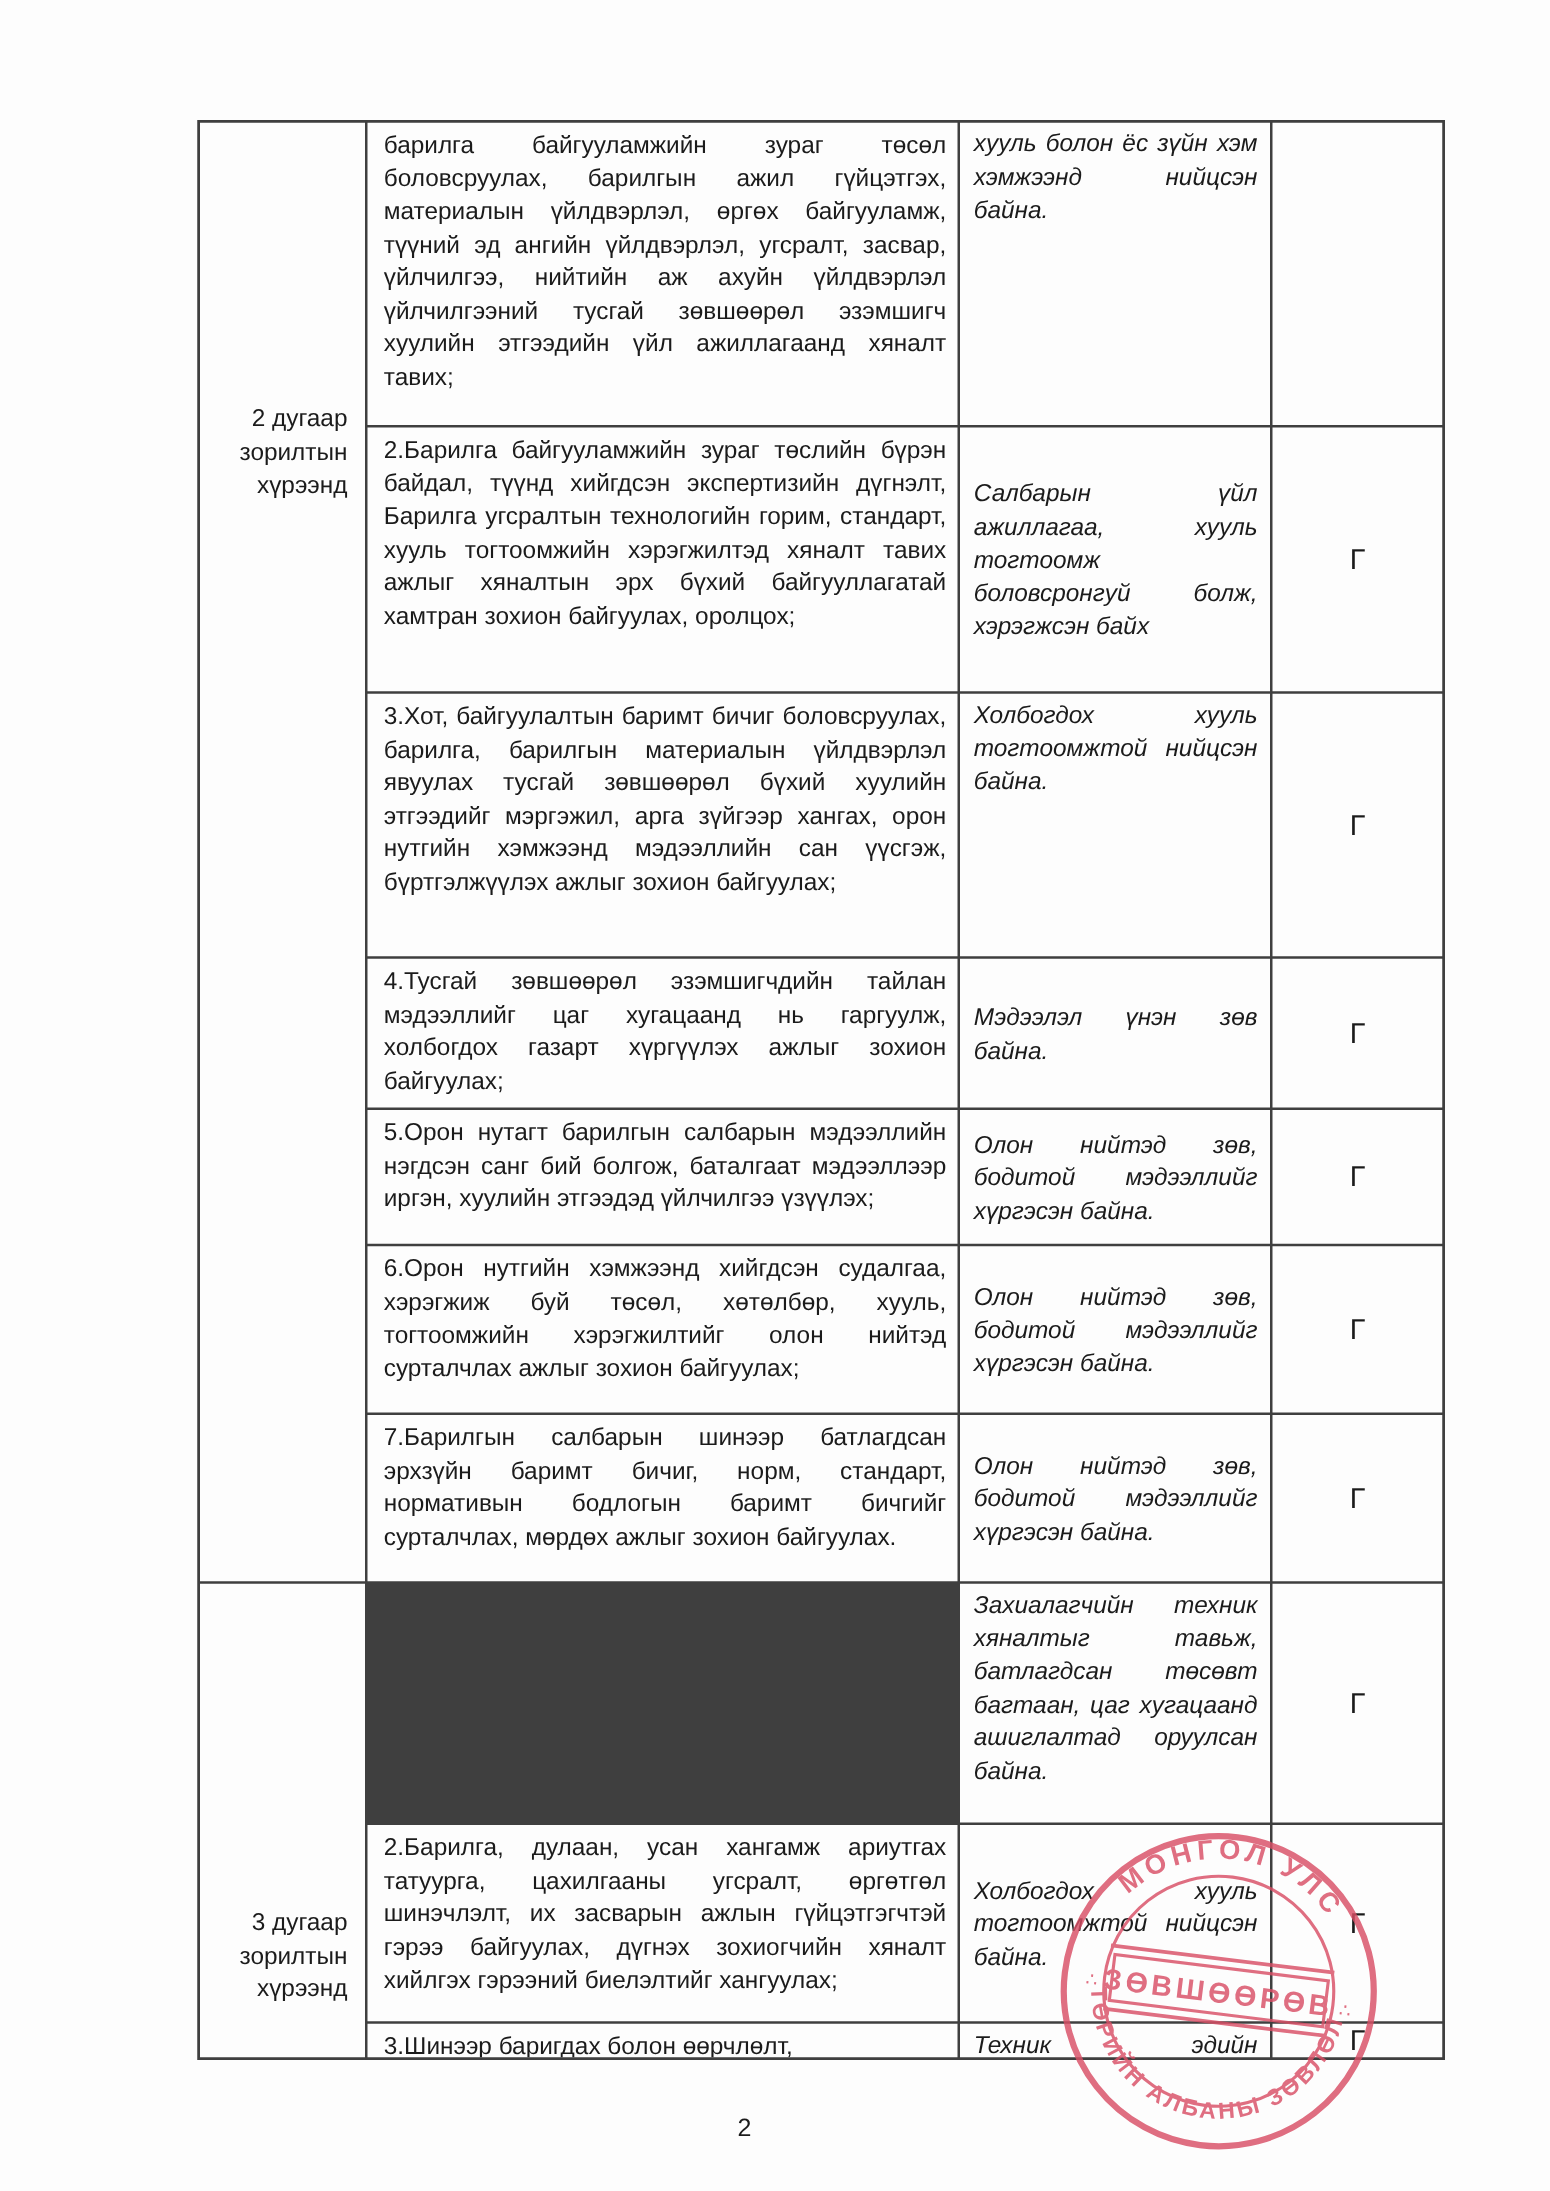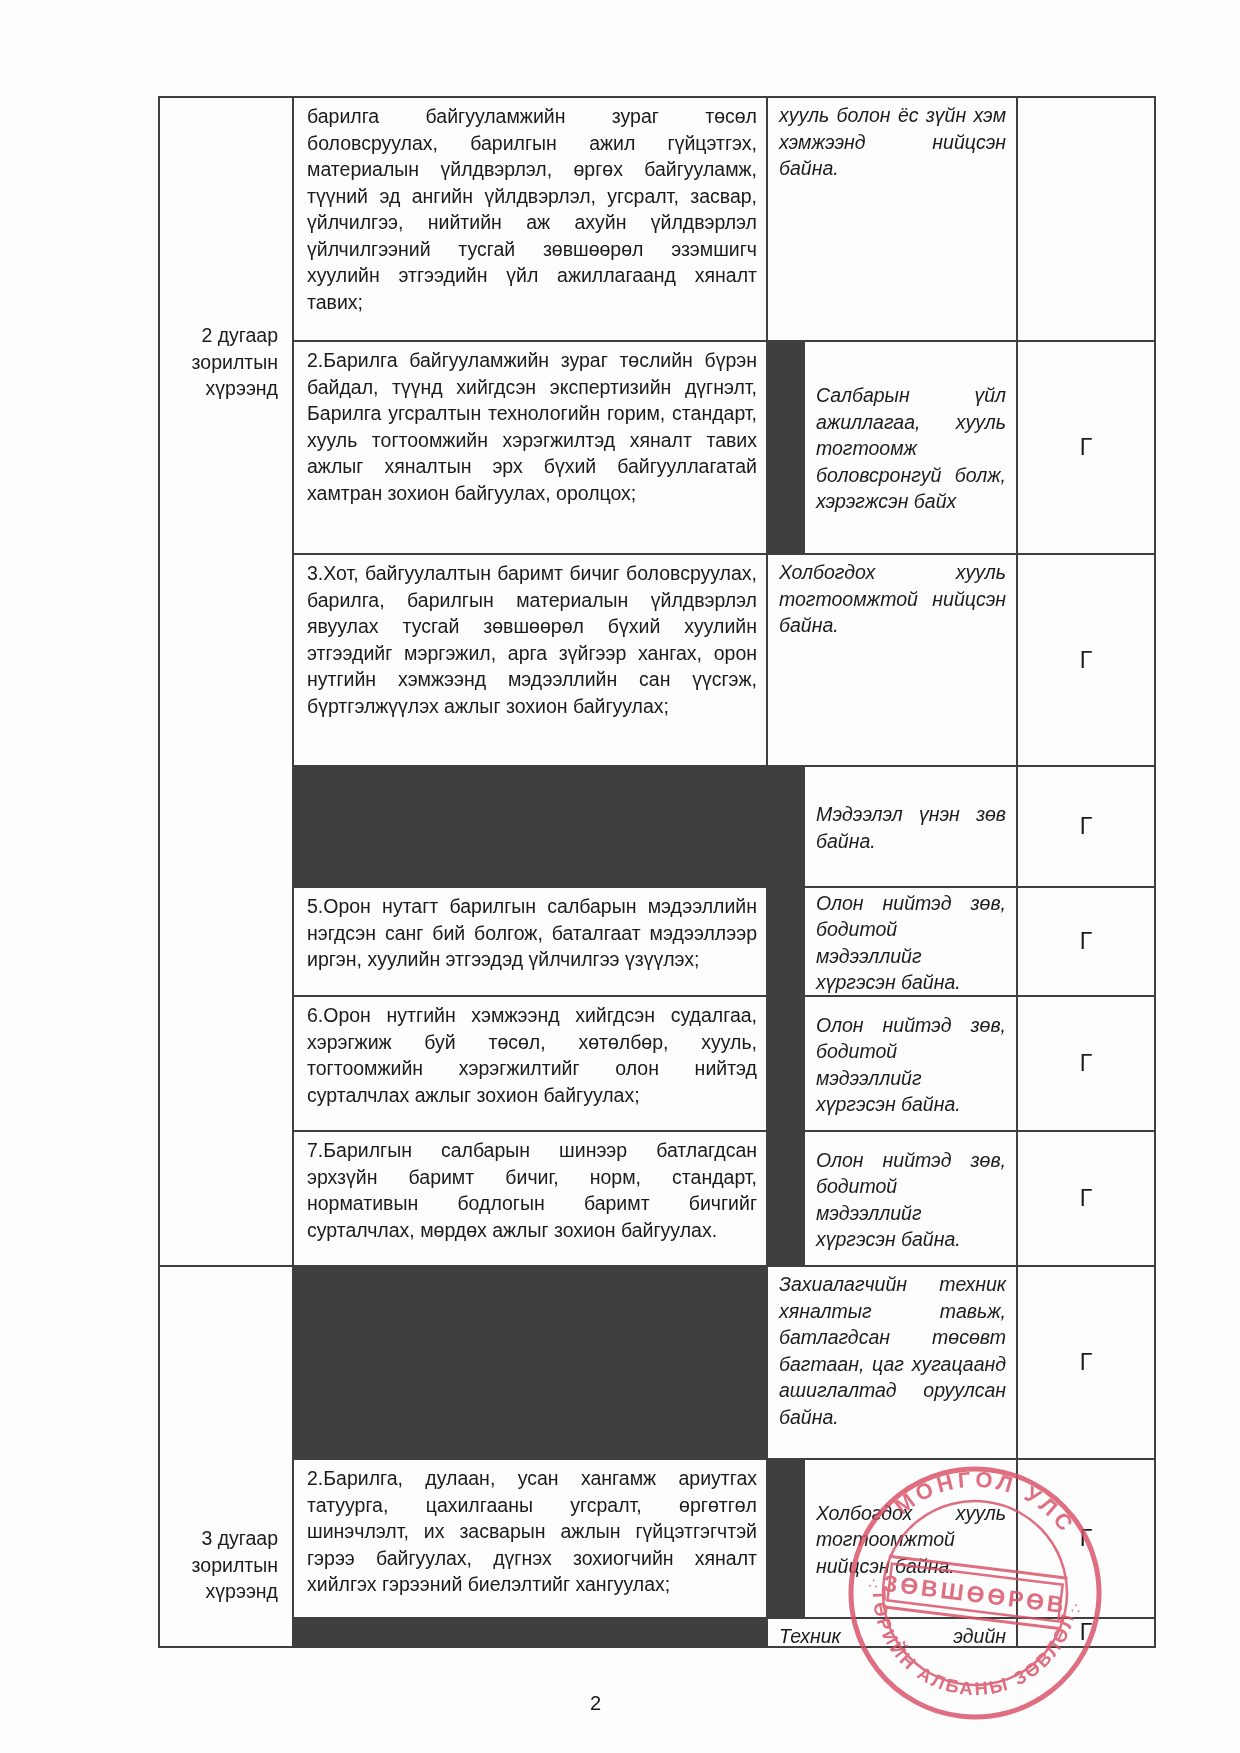--- a/index.html
+++ b/index.html
@@ -45,21 +45,21 @@
     text-justify:inter-word;
   }
   .criteria{
     grid-column:3;
     padding:4px 10px 2px 11px;
     text-align:justify;
     text-justify:inter-word;
     display:flex;flex-direction:column;font-style:italic;
   }
   .v-top{justify-content:flex-start;}
-  .v-center{justify-content:center;margin-left:37px;}
+  .v-center{justify-content:center;}
   .grade{
     grid-column:4;
     display:flex;align-items:center;justify-content:center;
     font-size:23px;
   }
   .last-just{text-align-last:justify;}
   .page-number{
     position:absolute;
     left:590px;top:1692px;
     font-size:20px;
@@ -101,20 +101,21 @@
         <span>Салбарын үйл ажиллагаа, хууль тогтоомж боловсронгуй болж, хэрэгжсэн байх</span>
       </div>
     <div class="cell grade" style="grid-row:2">Г</div>
 
     <div class="cell activity" style="grid-row:3">3.Хот, байгуулалтын баримт бичиг боловсруулах, барилга, барилгын материалын үйлдвэрлэл явуулах тусгай зөвшөөрөл бүхий хуулийн этгээдийг мэргэжил, арга зүйгээр хангах, орон нутгийн хэмжээнд мэдээллийн сан үүсгэж, бүртгэлжүүлэх ажлыг зохион байгуулах;</div>
     <div class="cell criteria v-top" style="grid-row:3">
         <span>Холбогдох хууль тогтоомжтой нийцсэн байна.</span>
       </div>
     <div class="cell grade" style="grid-row:3">Г</div>
 
+    <div class="cell activity" style="grid-row:4">4.Тусгай зөвшөөрөл эзэмшигчдийн тайлан мэдээллийг цаг хугацаанд нь гаргуулж, холбогдох газарт хүргүүлэх ажлыг зохион байгуулах;</div>
     <div class="cell criteria v-center" style="grid-row:4">
         <span>Мэдээлэл үнэн зөв байна.</span>
       </div>
     <div class="cell grade" style="grid-row:4">Г</div>
 
     <div class="cell activity" style="grid-row:5">5.Орон нутагт барилгын салбарын мэдээллийн нэгдсэн санг бий болгож, баталгаат мэдээллээр иргэн, хуулийн этгээдэд үйлчилгээ үзүүлэх;</div>
     <div class="cell criteria v-center" style="grid-row:5">
         <span>Олон нийтэд зөв, бодитой мэдээллийг хүргэсэн байна.</span>
       </div>
     <div class="cell grade" style="grid-row:5">Г</div>
@@ -135,20 +136,21 @@
         <span>Захиалагчийн техник хяналтыг тавьж, батлагдсан төсөвт багтаан, цаг хугацаанд ашиглалтад оруулсан байна.</span>
       </div>
     <div class="cell grade" style="grid-row:8">Г</div>
 
     <div class="cell activity" style="grid-row:9">2.Барилга, дулаан, усан хангамж ариутгах татуурга, цахилгааны угсралт, өргөтгөл шинэчлэлт, их засварын ажлын гүйцэтгэгчтэй гэрээ байгуулах, дүгнэх зохиогчийн хяналт хийлгэх гэрээний биелэлтийг хангуулах;</div>
     <div class="cell criteria v-center" style="grid-row:9">
         <span>Холбогдох хууль тогтоомжтой нийцсэн байна.</span>
       </div>
     <div class="cell grade" style="grid-row:9">Г</div>
 
+    <div class="cell activity" style="grid-row:10">3.Шинээр баригдах болон өөрчлөлт,</div>
     <div class="cell criteria v-top last-just" style="grid-row:10">
         <span style="display:block;text-align:justify;text-align-last:justify;">Техник эдийн</span>
       </div>
     <div class="cell grade" style="grid-row:10">Г</div>
 
   </div>
 
   <svg class="stamp" viewBox="0 0 264 264" xmlns="http://www.w3.org/2000/svg">
     <circle class="ring" cx="132" cy="132" r="124" stroke-width="5"></circle>
     <circle class="ring" cx="132" cy="132" r="92" stroke-width="2.5"></circle>

